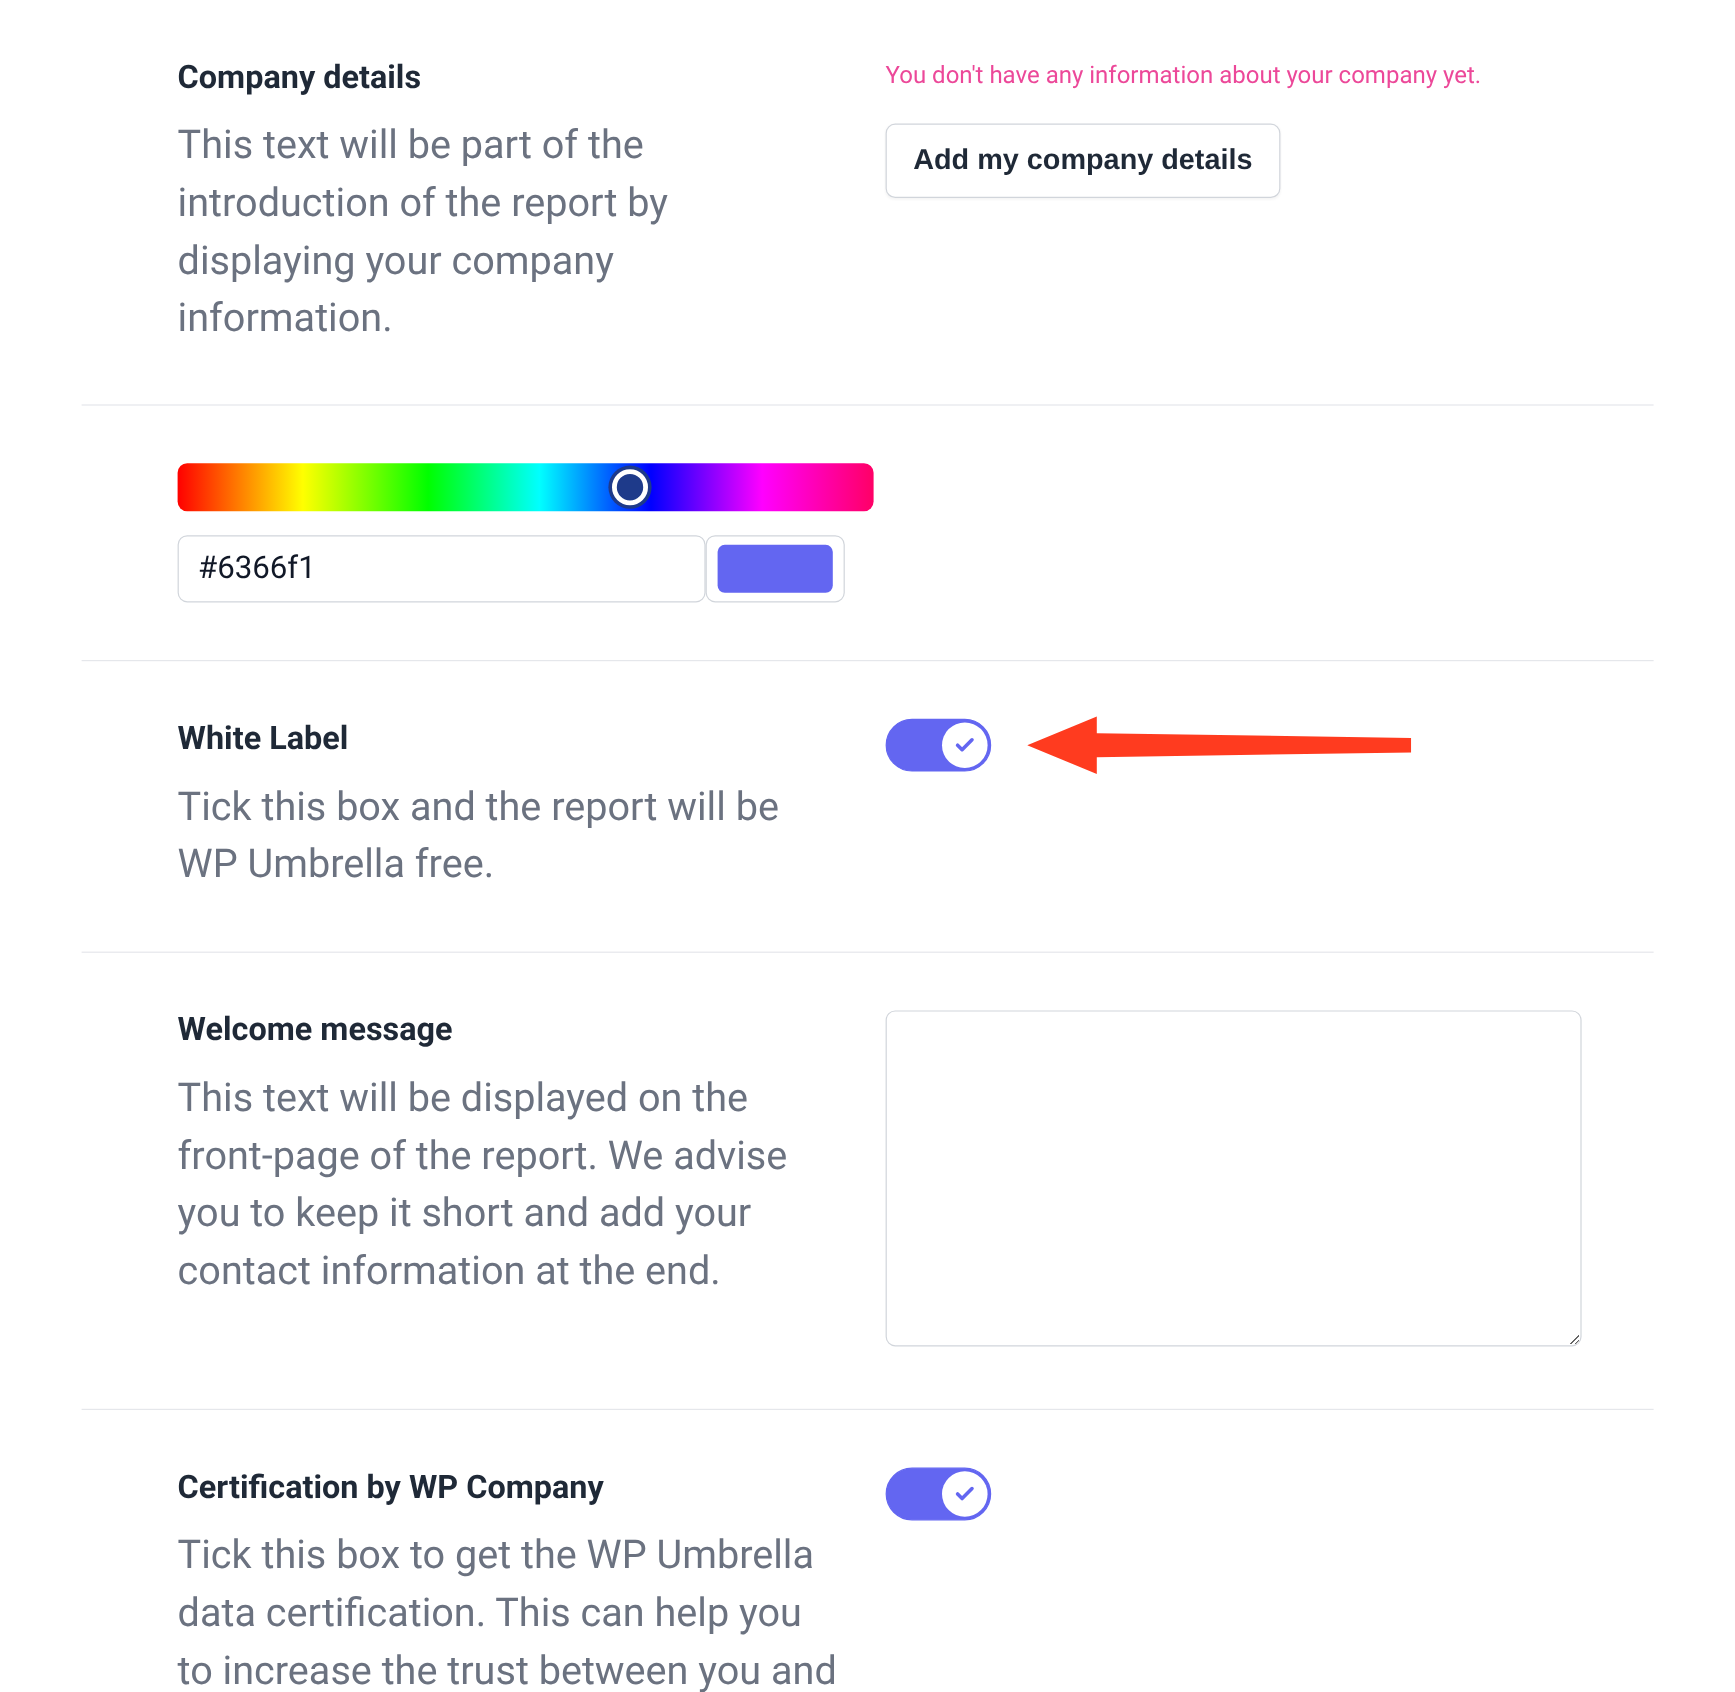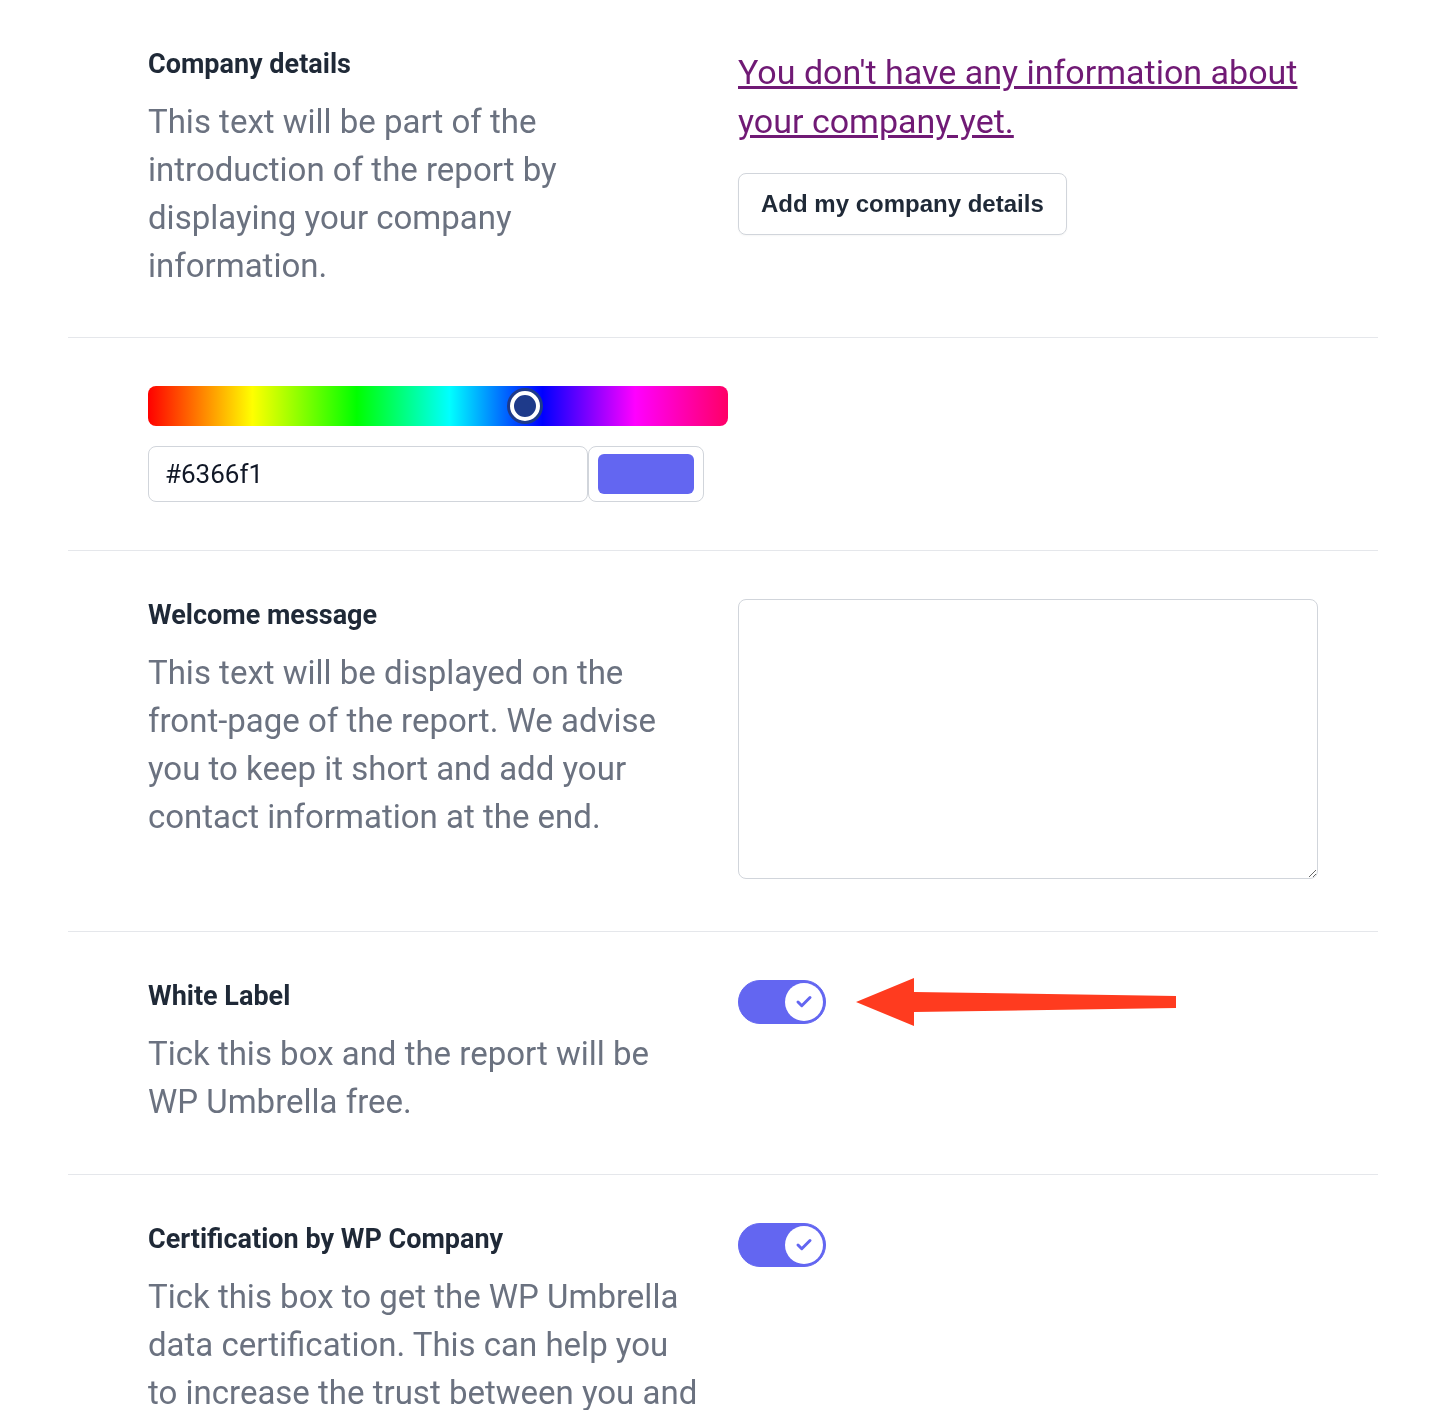--- a/index.html
+++ b/index.html
@@ -33,25 +33,24 @@
     color: #1f2937;
     margin-bottom: 18px;
   }
   .section-desc {
     font-size: 33px;
     line-height: 1.45;
     color: #6b7280;
     font-weight: 400;
   }
   .info-text {
-    font-size: 34px;
+    font-size: 20px;
     line-height: 1.45;
-    color: #701a75;
+    color: #ec4899;
     margin-bottom: 26px;
-    text-decoration: underline;
   }
   .btn {
     display: inline-block;
     background: #fff;
     border: 1px solid #d1d5db;
     border-radius: 8px;
     padding: 16px 22px;
     font-size: 24px;
     font-weight: 700;
     color: #1f2937;
@@ -194,30 +193,20 @@
         <input class="color-input" type="text" value="#6366f1" style="">
         <div class="swatch-box">
           <div class="swatch"></div>
         </div>
       </div>
     </div>
   </div>
 
   <div class="section">
     <div class="left-col">
-      <div class="section-title">Welcome message</div>
-      <div class="section-desc">This text will be displayed on the front-page of the report. We advise you to keep it short and add your contact information at the end.</div>
-    </div>
-    <div class="right-col">
-      <textarea class="textarea" style=""></textarea>
-    </div>
-  </div>
-
-  <div class="section">
-    <div class="left-col">
       <div class="section-title">White Label</div>
       <div class="section-desc">Tick this box and the report will be WP Umbrella free.</div>
     </div>
     <div class="right-col">
       <div class="toggle-wrap">
         <div class="toggle">
           <div class="toggle-knob">
             <svg viewBox="0 0 24 24" fill="none" stroke="#6366f1" stroke-width="4" stroke-linecap="round" stroke-linejoin="round">
               <polyline points="20 6 9 17 4 12"></polyline>
             </svg>
@@ -227,20 +216,30 @@
           <svg viewBox="0 0 320 56">
             <polygon points="0,28 58,4 58,18 320,22 320,34 58,38 58,52" fill="#ff3b1f"></polygon>
           </svg>
         </div>
       </div>
     </div>
   </div>
 
   <div class="section">
     <div class="left-col">
+      <div class="section-title">Welcome message</div>
+      <div class="section-desc">This text will be displayed on the front-page of the report. We advise you to keep it short and add your contact information at the end.</div>
+    </div>
+    <div class="right-col">
+      <textarea class="textarea" style=""></textarea>
+    </div>
+  </div>
+
+  <div class="section">
+    <div class="left-col">
       <div class="section-title">Certification by WP Company</div>
       <div class="section-desc">Tick this box to get the WP Umbrella data certification. This can help you to increase the trust between you and your customers.</div>
     </div>
     <div class="right-col">
       <div class="toggle">
         <div class="toggle-knob">
           <svg viewBox="0 0 24 24" fill="none" stroke="#6366f1" stroke-width="4" stroke-linecap="round" stroke-linejoin="round">
             <polyline points="20 6 9 17 4 12"></polyline>
           </svg>
         </div>

